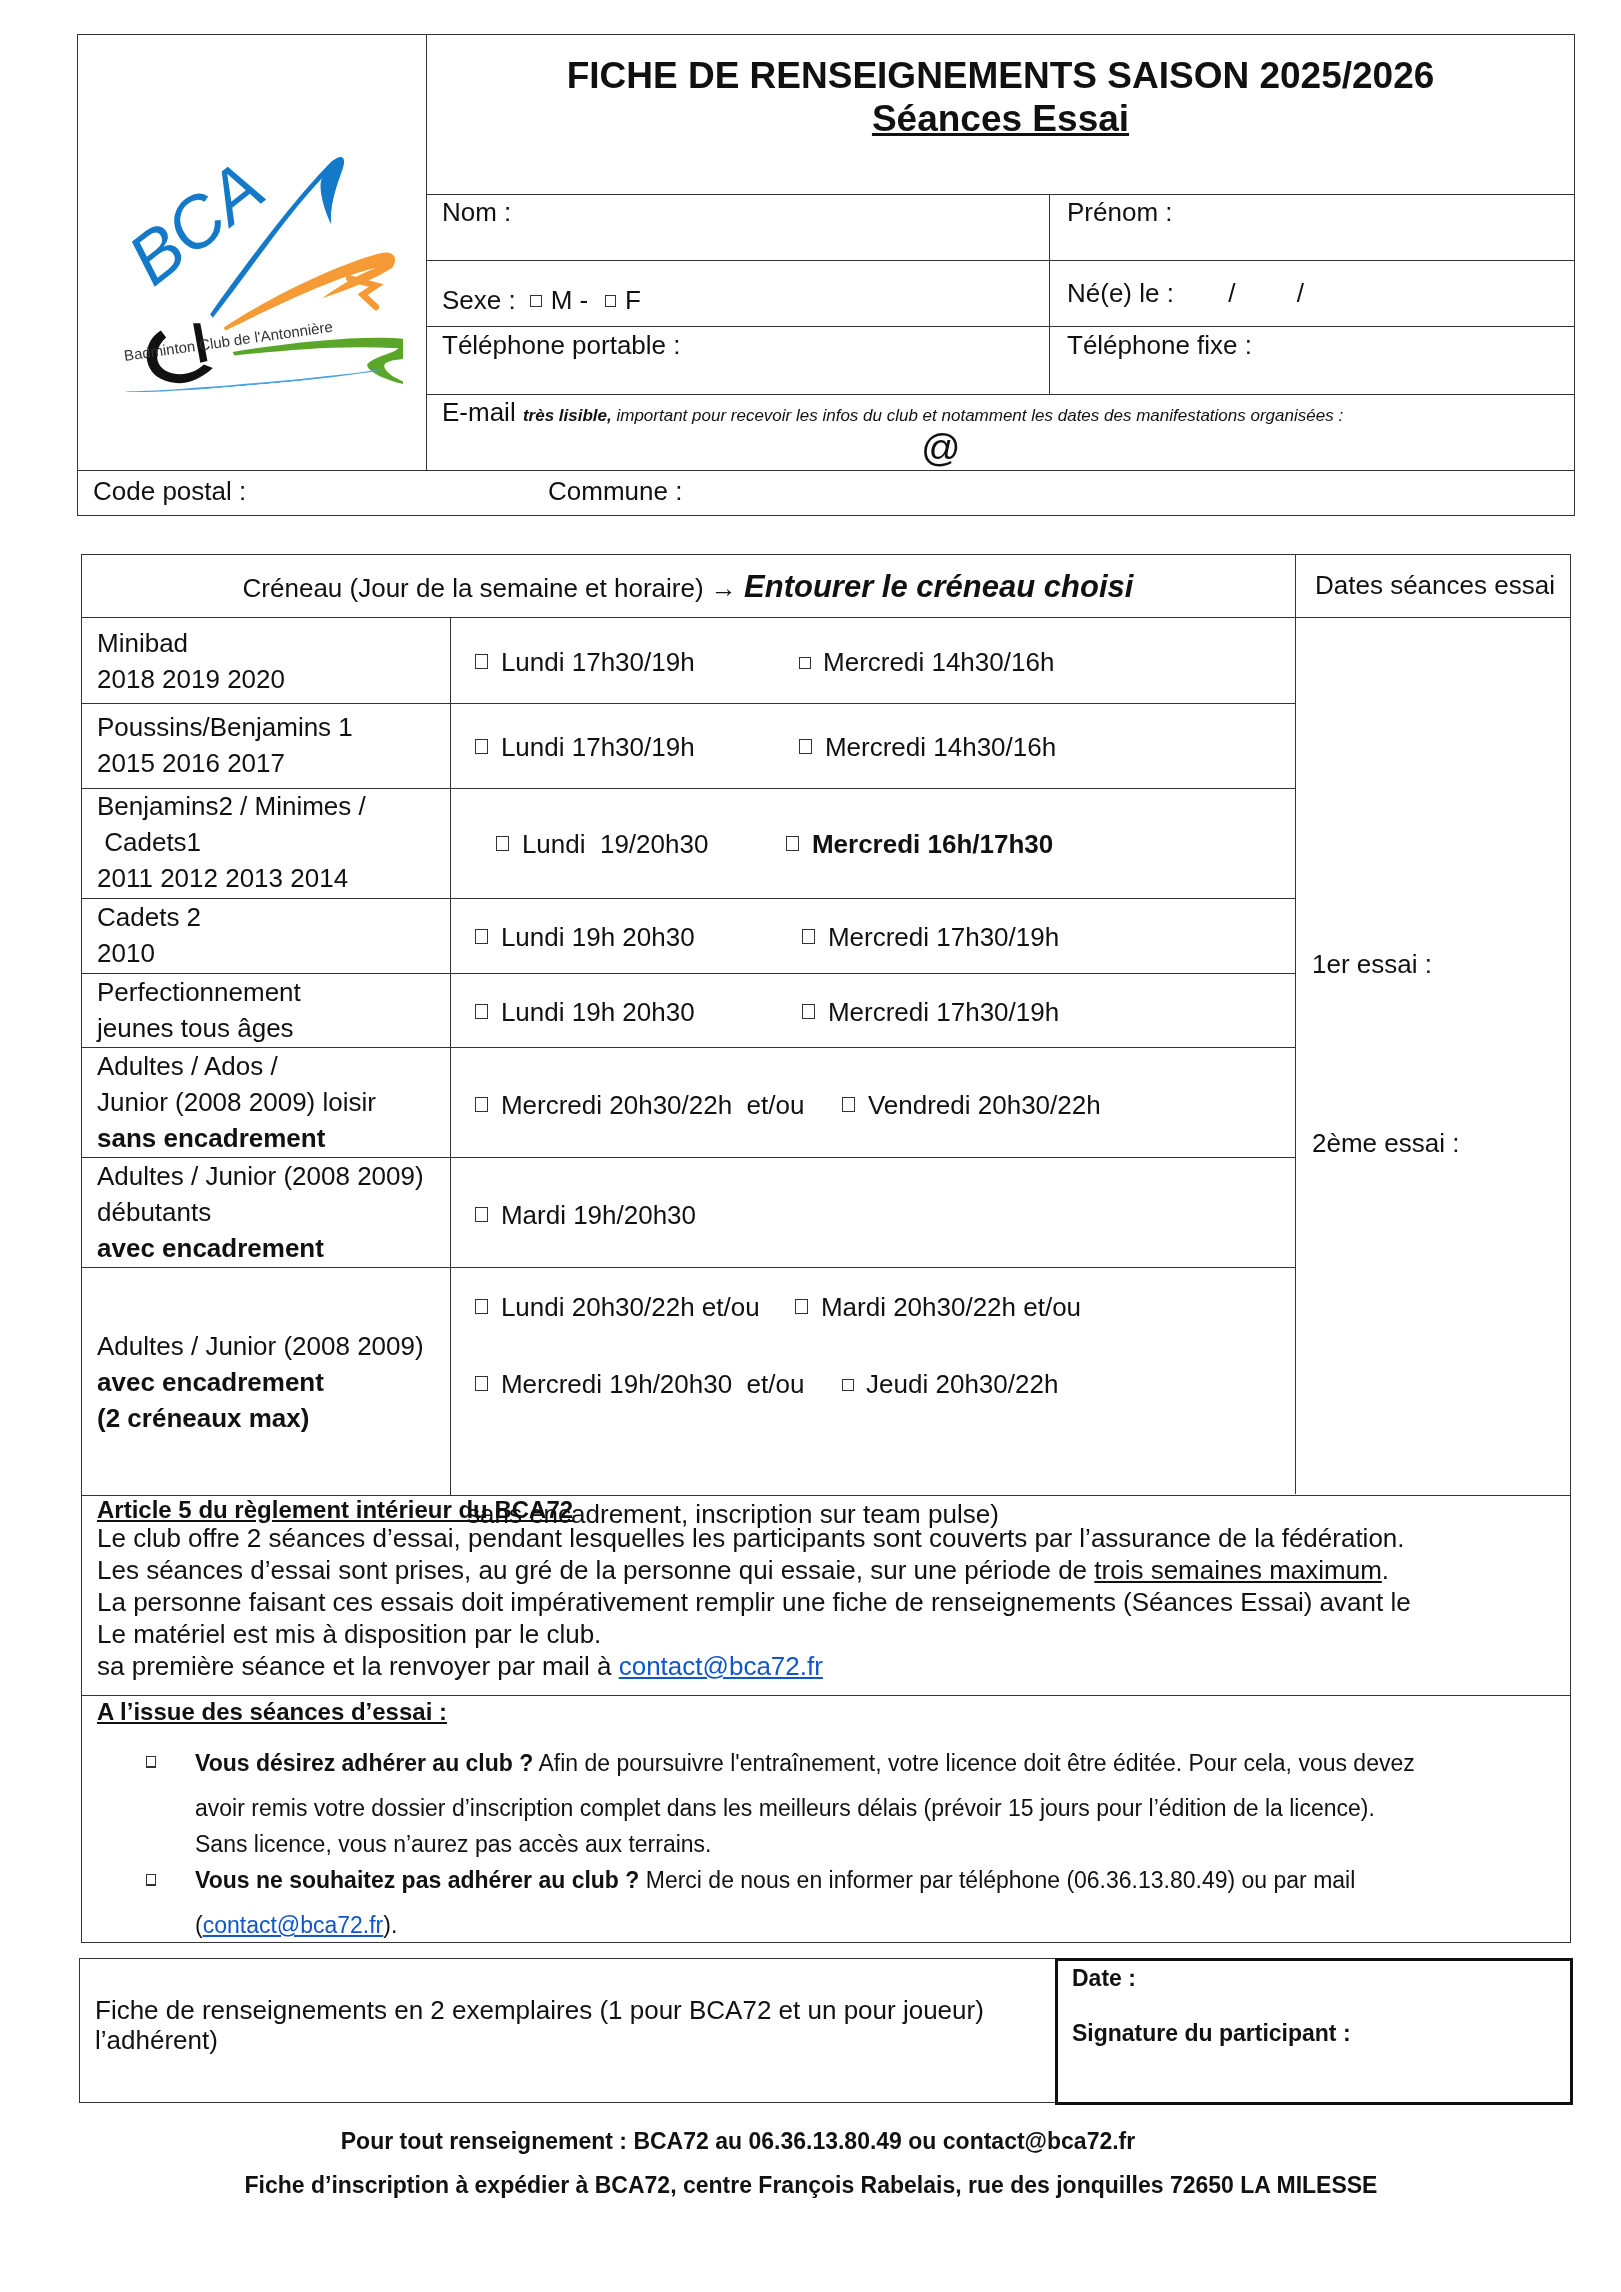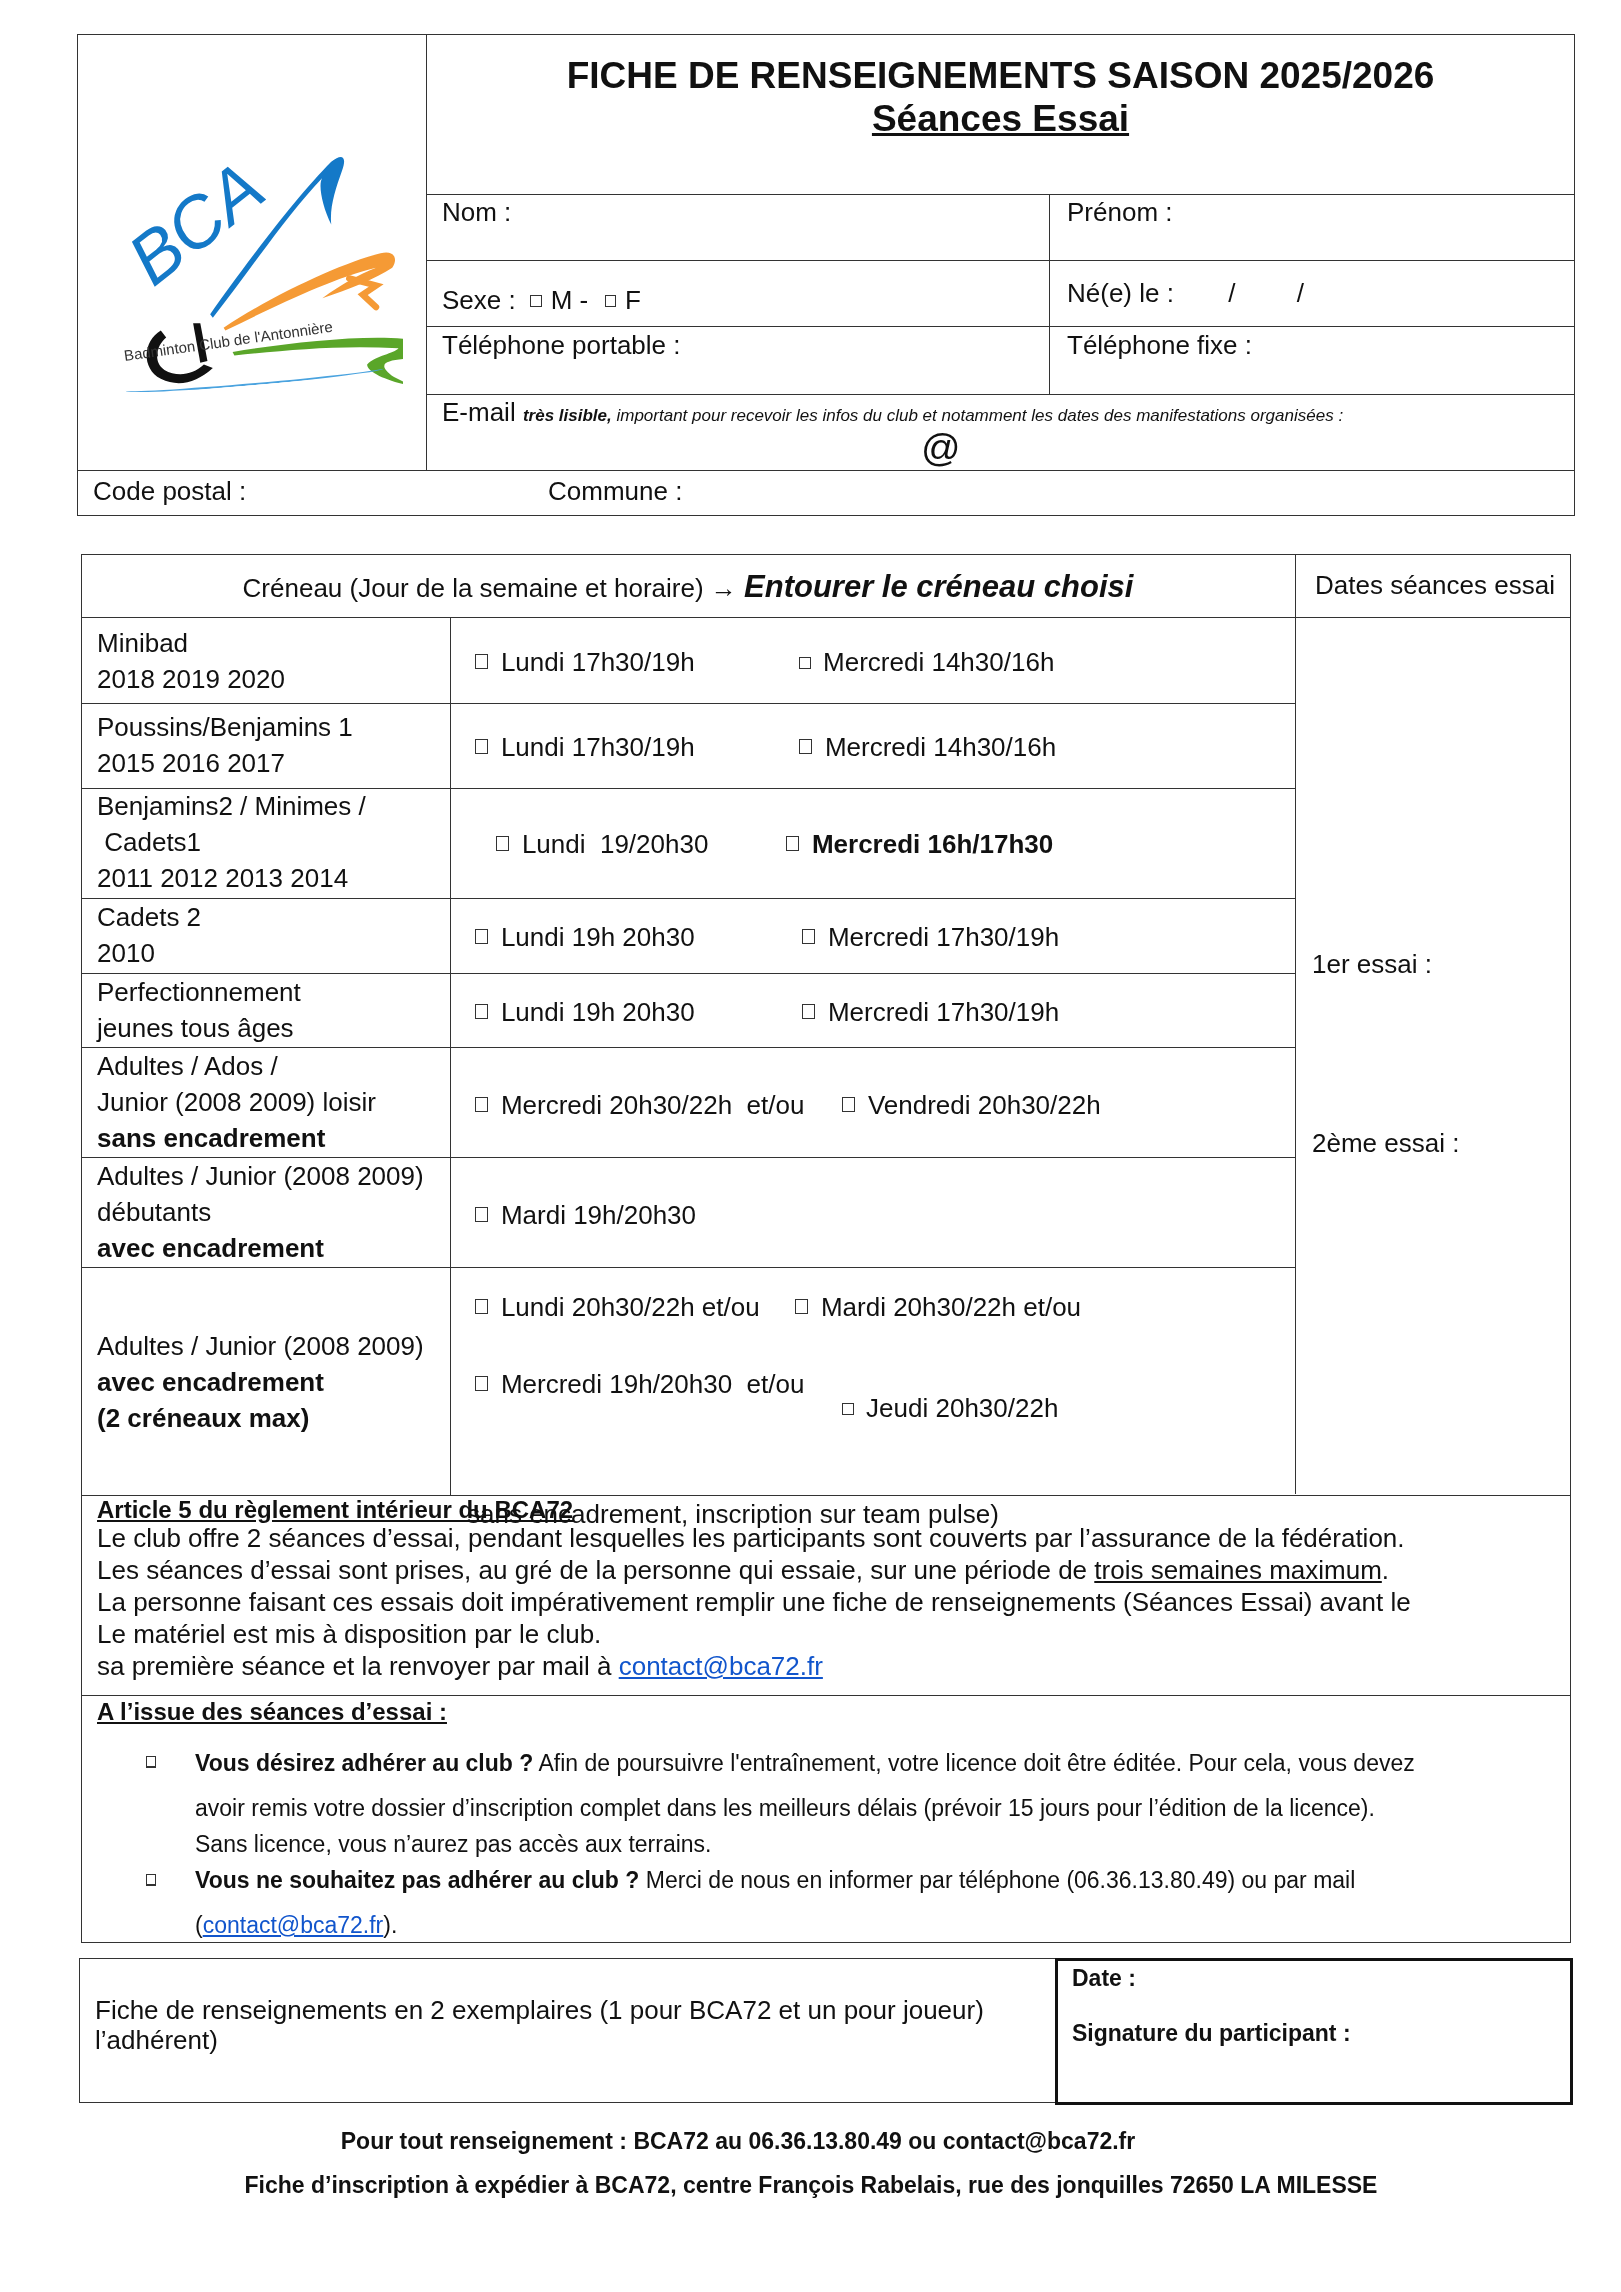--- a/index.html
+++ b/index.html
@@ -166,21 +166,21 @@
 <div class="t" style="left:475px; top:1200px;"><span class="chk"></span><span>Mardi 19h/20h30</span></div>
 
 <div class="t" style="left:97px; top:1328px; line-height:36px;">
   <div>Adultes / Junior (2008 2009)</div>
   <div class="b">avec encadrement</div>
   <div class="b">(2 créneaux max)</div>
 </div>
 <div class="t" style="left:475px; top:1292px;"><span class="chk"></span><span>Lundi 20h30/22h et/ou</span></div>
 <div class="t" style="left:795px; top:1292px;"><span class="chk"></span><span>Mardi 20h30/22h et/ou</span></div>
 <div class="t" style="left:475px; top:1369px;"><span class="chk"></span><span style="white-space:pre;">Mercredi 19h/20h30  et/ou</span></div>
-<div class="t" style="left:842px; top:1369px;margin-top:24px;"><span class="chk sm"></span><span>Jeudi 20h30/22h</span></div>
+<div class="t" style="left:842px; top:1369px;"><span class="chk sm"></span><span>Jeudi 20h30/22h</span></div>
 <div class="t" style="left:467px; top:1499px;">sans encadrement, inscription sur team pulse)</div>
 
 <div class="t" style="left:1312px; top:949px;">1er essai :</div>
 <div class="abs" style="left:1312px; top:985px; width:251px; height:36px;"></div>
 <div class="t" style="left:1312px; top:1128px;">2ème essai :</div>
 <div class="abs" style="left:1312px; top:1164px; width:251px; height:36px;"></div>
 
 <div class="t b u" style="left:97px; top:1496px; font-size:24px;">Article 5 du règlement intérieur du BCA72</div>
 <div class="abs" style="left:97px; top:1522px; font-size:26px; line-height:32px; white-space:nowrap;">
   <div>Le club offre 2 séances d’essai, pendant lesquelles les participants sont couverts par l’assurance de la fédération.</div>

